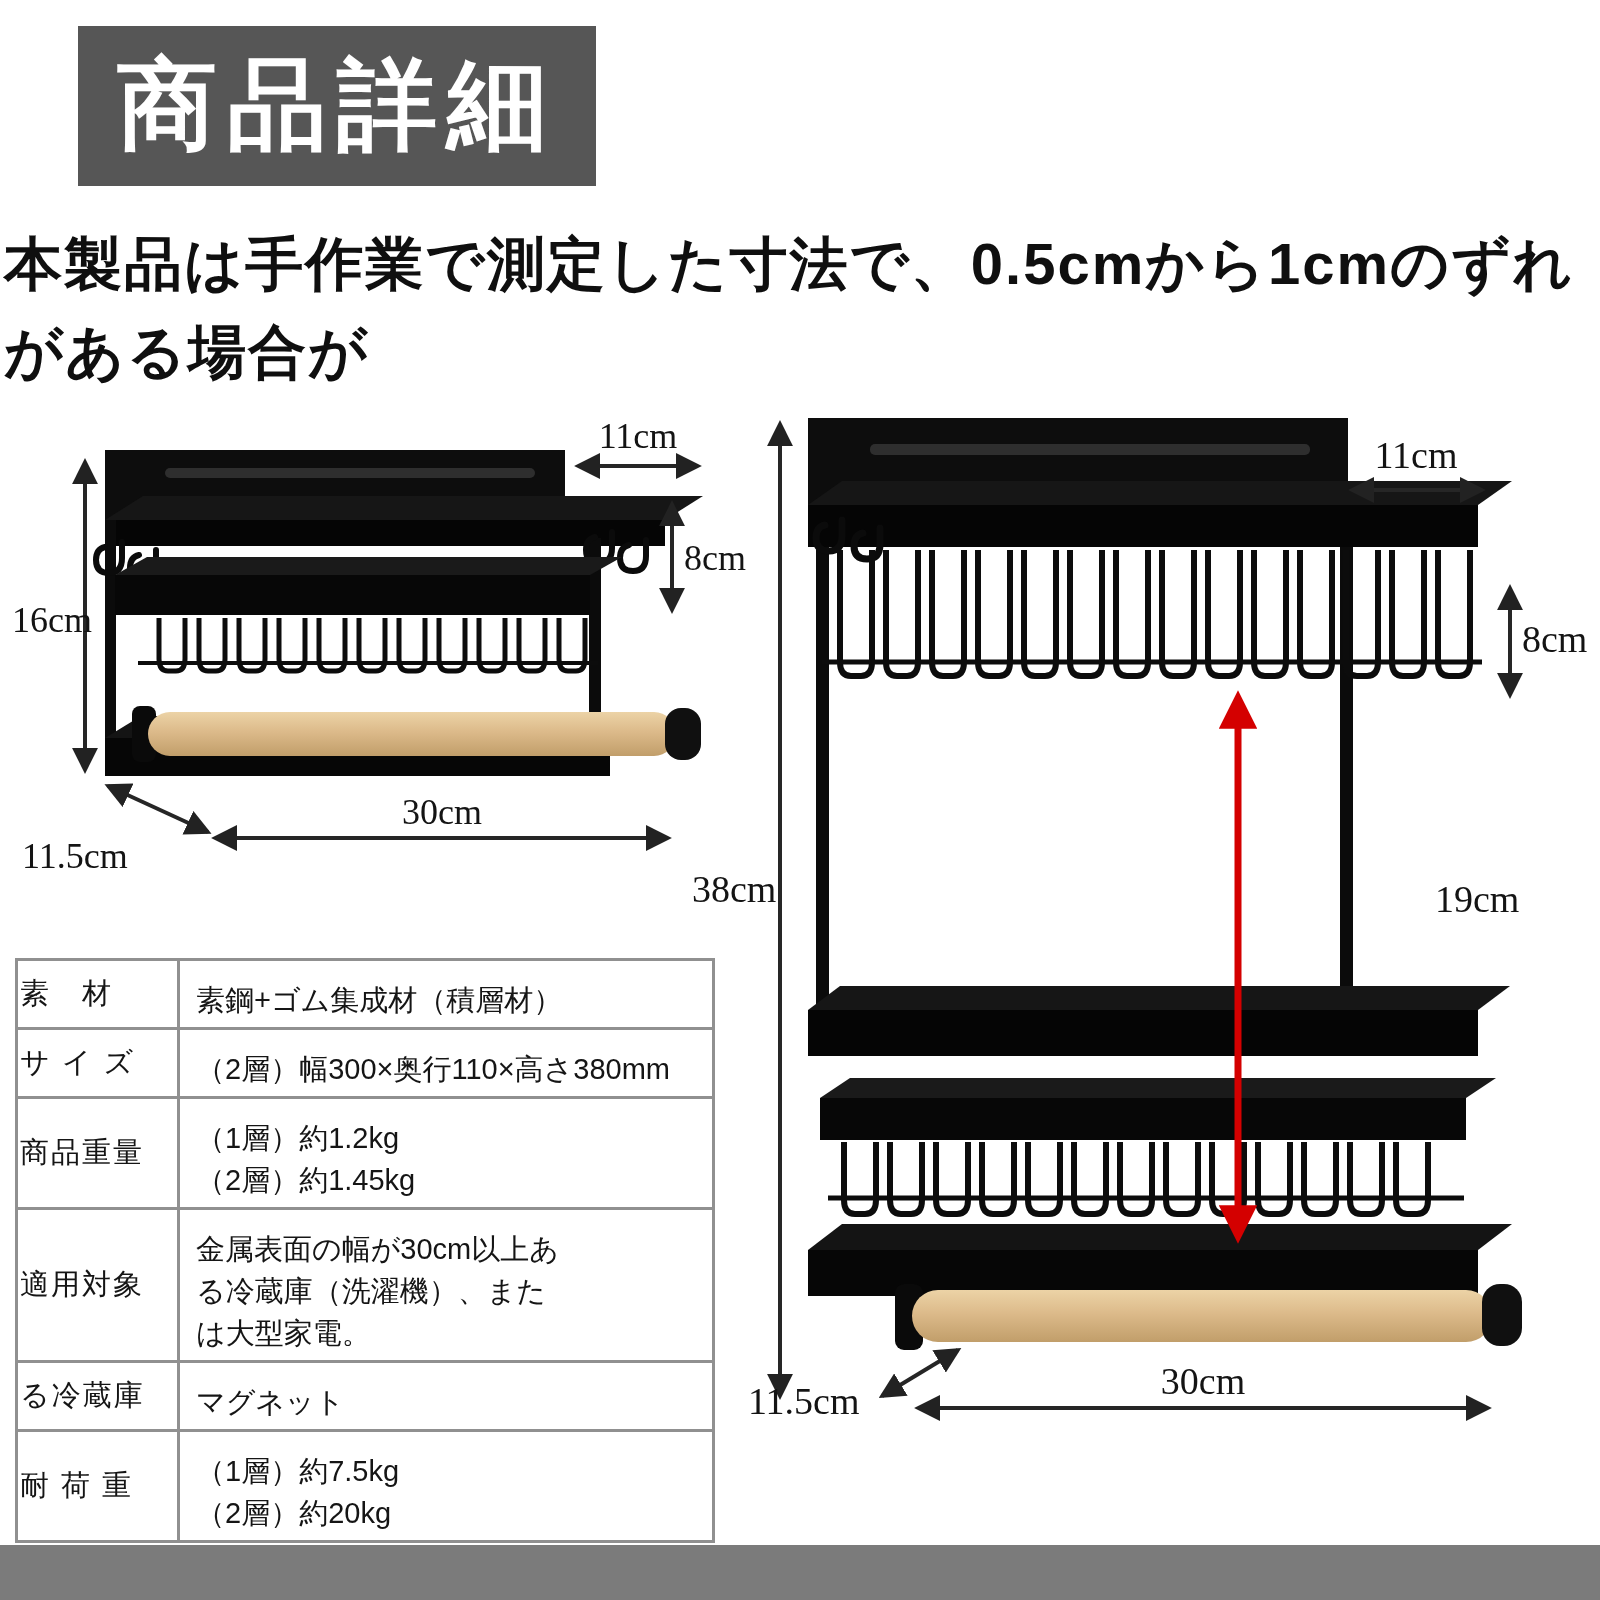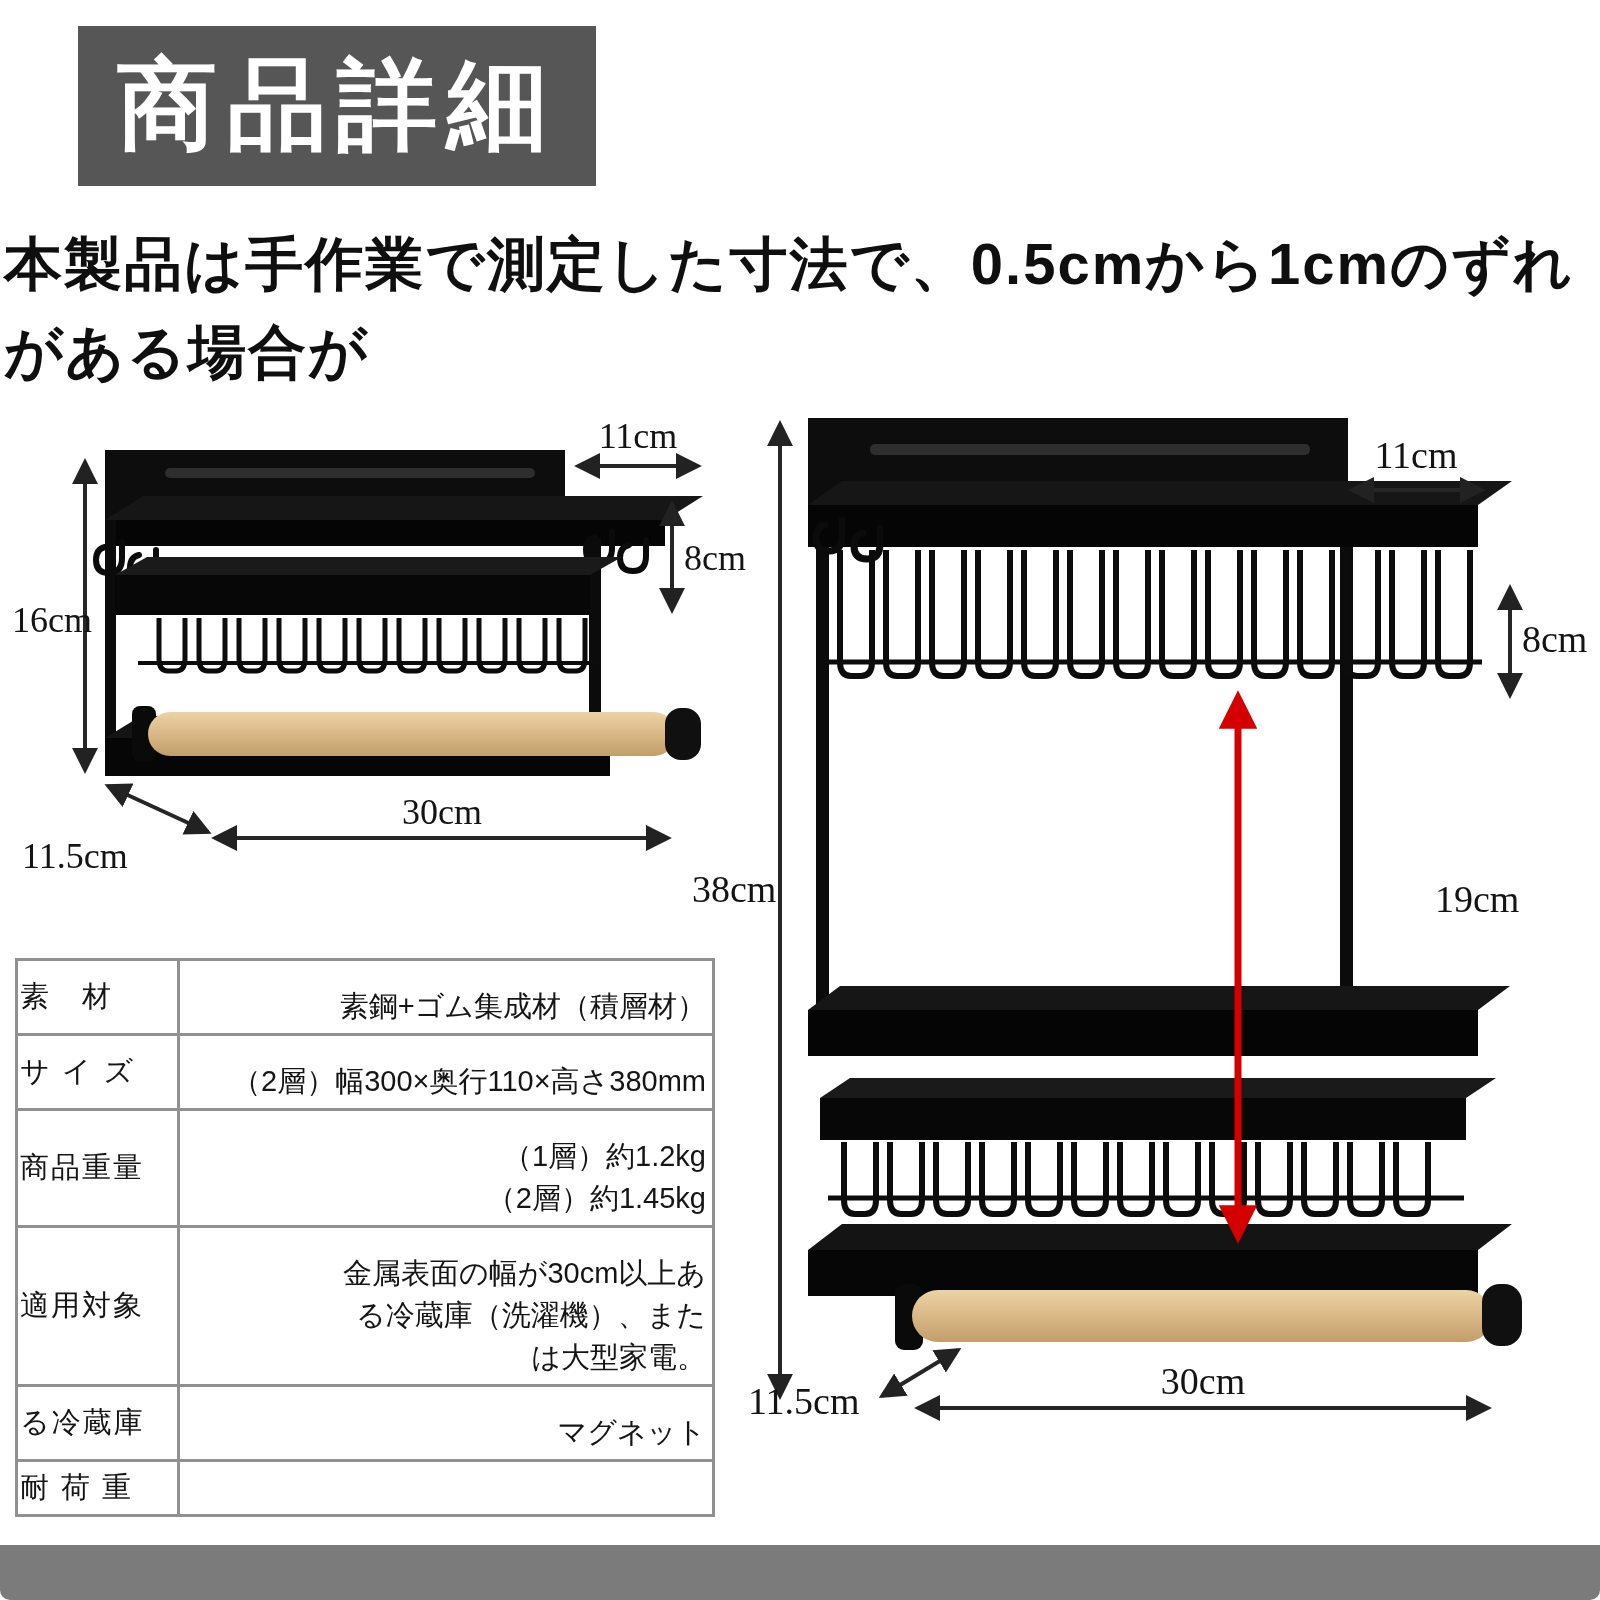--- a/index.html
+++ b/index.html
@@ -1,18 +1,18 @@
 <!DOCTYPE html>
 <html><head>
 <meta charset="utf-8">
 <style>
   *{box-sizing:border-box;margin:0;padding:0;}
   html,body{background:#fff;}
   .page{position:relative;width:1600px;height:1600px;background:#ffffff;overflow:hidden;
-        font-family:"Liberation Sans",sans-serif;color:#141414;border-radius:10px;}
+        font-family:"Liberation Sans",sans-serif;color:#141414;}
 
   
   .banner{position:absolute;left:78px;top:26px;width:518px;height:160px;background:#565656;
           display:flex;align-items:center;justify-content:center;}
   .banner span{color:#ffffff;font-size:100px;font-weight:bold;letter-spacing:10px;
                font-family:"Liberation Serif",serif;}
 
   
   .disclaimer{position:absolute;left:4px;top:220px;width:1592px;
               font-size:58px;font-weight:bold;letter-spacing:2px;line-height:1.52;color:#0f0f0f;}
@@ -26,21 +26,21 @@
   svg .dimline{stroke:#262626;stroke-width:4;fill:none;}
   svg .redline{stroke:#d40000;stroke-width:7;fill:none;}
 
   
   .spec-table{position:absolute;left:15px;top:958px;width:700px;border:3px solid #909090;
               font-size:29px;color:#151515;background:#fff;}
   .spec-row{display:flex;border-bottom:3px solid #909090;}
   .spec-row:last-child{border-bottom:none;}
   .spec-label{flex:0 0 162px;border-right:3px solid #909090;display:flex;align-items:center;
               padding:6px 8px 6px 2px;letter-spacing:2px;}
-  .spec-value{flex:1;padding:24px 6px 6px 16px;display:flex;flex-direction:column;justify-content:center;text-align:right;}
+  .spec-value{flex:1;padding:18px 6px 6px 16px;display:flex;flex-direction:column;justify-content:center;}
   .spec-value div{line-height:42px;}
 
   
   .footer-bar{position:absolute;left:0;top:1545px;width:1600px;height:55px;background:#7b7b7b;}
 </style>
 </head>
 <body>
 
 <div class="page">
 
@@ -195,18 +195,22 @@
       </div>
     </div>
     <div class="spec-row">
       <div class="spec-label">る冷蔵庫</div>
       <div class="spec-value">
         <div>マグネット</div>
       </div>
     </div>
     <div class="spec-row">
       <div class="spec-label">耐 荷 重</div>
+      <div class="spec-value">
+        <div>（1層）約7.5kg</div>
+        <div>（2層）約20kg</div>
+      </div>
     </div>
   </div>
 
   <div class="footer-bar"></div>
 
 </div>
 
 </body></html>

